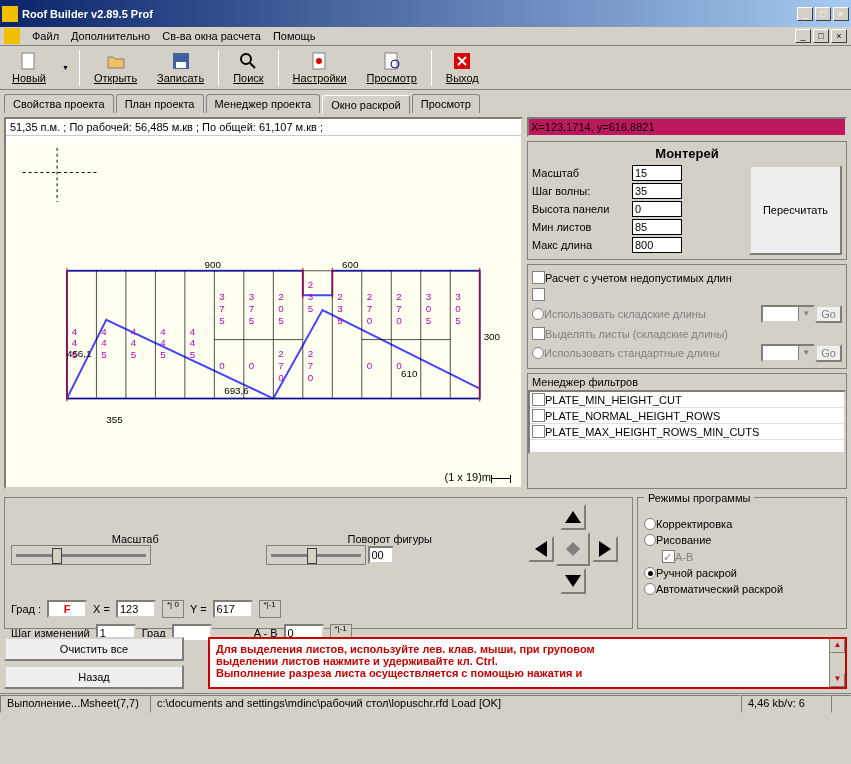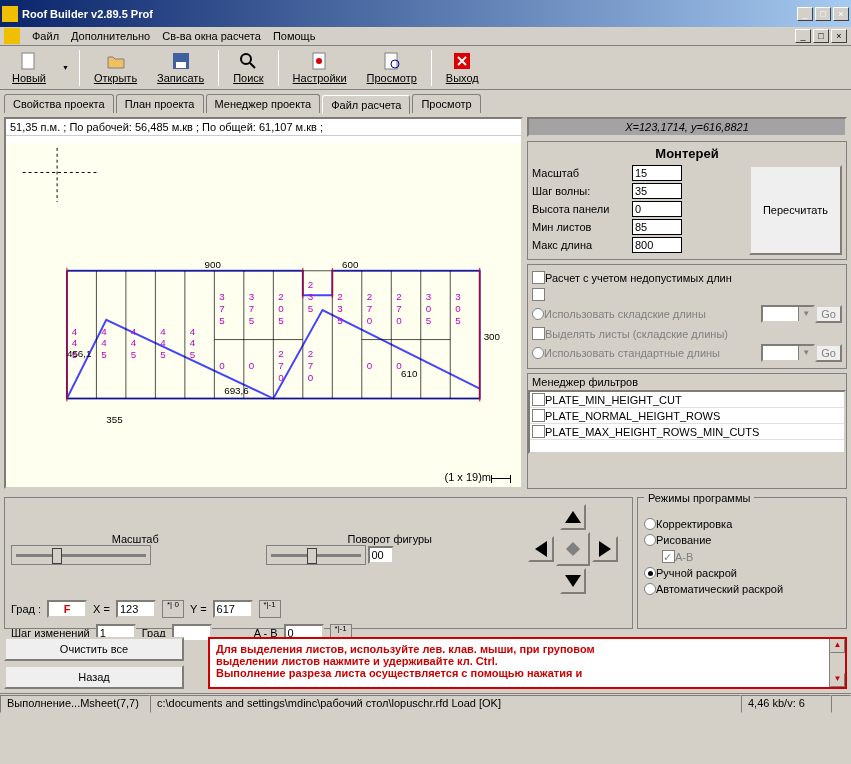--- a/index.html
+++ b/index.html
@@ -18,21 +18,21 @@
 .tool-sep { width: 1px; height: 36px; background: #808080; border-right: 1px solid #fff; }
 .tool-drop { font-size: 7px; color: #000; padding: 0 2px; }
 .tabs { display: flex; padding: 4px 4px 0 4px; }
 .tab { background: #d4d0c8; border: 1px solid #808080; border-bottom: none; padding: 3px 8px; margin-right: 2px; border-radius: 3px 3px 0 0; cursor: pointer; }
 .tab.active { background: #d4d0c8; border-top: 1px solid #fff; border-left: 1px solid #fff; position: relative; top: 1px; }
 .content { display: flex; padding: 4px; gap: 4px; height: 380px; }
 .left-pane { flex: 1; background: #fff; border: 2px inset #d4d0c8; display: flex; flex-direction: column; gap: 7px; }
 .info-bar { background: #fff; padding: 2px 4px; border-bottom: 1px solid #ccc; font-size: 11px; }
 .canvas { flex: 1; background: #fffff0; position: relative; overflow: hidden; }
 .right-pane { width: 320px; display: flex; flex-direction: column; gap: 4px; }
-.coord-bar { background: #a3a3a3; border: 2px inset #d4d0c8; text-align: center; padding: 2px; font-style: italic; }
+.coord-bar { background: #be185d; border: 2px inset #d4d0c8; padding: 2px; }
 .panel { background: #d4d0c8; border: 1px solid #808080; padding: 4px; }
 .panel-title { text-align: center; font-weight: bold; font-size: 13px; margin-bottom: 4px; }
 .param-row { display: flex; align-items: center; margin-bottom: 2px; }
 .param-row label { width: 100px; }
 .param-row input { width: 50px; background: #fff; border: 1px solid #000; padding: 1px 2px; }
 .recalc { padding: 4px 12px; border: 2px outset #d4d0c8; cursor: pointer; }
 .chk-row { display: flex; align-items: center; padding: 2px 0; }
 .chk { width: 13px; height: 13px; background: #fff; border: 1px solid #808080; }
 .radio { width: 12px; height: 12px; border-radius: 50%; background: #fff; border: 1px solid #808080; display: inline-flex; align-items: center; justify-content: center; }
 .radio.on::after { content: ''; width: 5px; height: 5px; background: #000; border-radius: 50%; }
@@ -60,23 +60,23 @@
 .nav-left { left: 0; top: 32px; }
 .nav-right { right: 0; top: 32px; }
 .nav-center { top: 28px; left: 28px; width: 34px; height: 34px; }
 .arrow { width: 0; height: 0; }
 .arrow.up { border-left: 8px solid transparent; border-right: 8px solid transparent; border-bottom: 12px solid #000; }
 .arrow.down { border-left: 8px solid transparent; border-right: 8px solid transparent; border-top: 12px solid #000; }
 .arrow.left { border-top: 8px solid transparent; border-bottom: 8px solid transparent; border-right: 12px solid #000; }
 .arrow.right { border-top: 8px solid transparent; border-bottom: 8px solid transparent; border-left: 12px solid #000; }
 .modes { width: 210px; border: 1px solid #808080; padding: 6px; }
 .modes .grp-title { position: relative; top: -12px; background: #d4d0c8; padding: 0 4px; display: inline-block; }
-.btn-row { display: flex; gap: 4px; padding: 4px; }
+.btn-row { display: flex; gap: 18px; padding: 4px; }
 .big-btn { flex: 0 0 auto; width: 180px; padding: 4px; border: 2px outset #d4d0c8; text-align: center; cursor: pointer; }
-.hint-box { flex: 1; border: 2px solid #c00; background: #fff; color: #c00; font-weight: bold; padding: 4px 6px; margin-left: 20px; position: relative; font-size: 12px; }
+.hint-box { flex: 1; border: 2px solid #c00; background: #fff; color: #c00; font-weight: bold; padding: 4px 6px; margin-left: 6px; position: relative; font-size: 12px; }
 .scroll-v { position: absolute; right: 0; top: 0; bottom: 0; width: 16px; background: #d4d0c8; border-left: 1px solid #808080; }
 .status { display: flex; border-top: 1px solid #808080; height: 20px; align-items: center; }
 .status-cell { border: 1px inset #d4d0c8; padding: 1px 6px; height: 18px; white-space: nowrap; overflow: hidden; }
 .scale-text { position: absolute; bottom: 4px; right: 30px; font-size: 11px; }
 .svg-label { font-size: 10px; fill: #c000c0; }
 .svg-dim { font-size: 10px; fill: #000; }
 </style>
 </head>
 <body>
 
@@ -156,21 +156,21 @@
         <path d="M6 6l8 8M14 6l-8 8" stroke="#fff" stroke-width="2"></path>
       </svg>
       <span style="text-decoration:underline">Выход</span>
     </div>
 </div>
 
 <div class="tabs">
   <div class="tab">Свойства проекта</div>
   <div class="tab">План проекта</div>
   <div class="tab">Менеджер проекта</div>
-  <div class="tab active">Файл расчета</div>
+  <div class="tab active">Окно раскрой</div>
   <div class="tab">Просмотр</div>
 </div>
 
 <div class="content">
   <div class="left-pane">
     <div class="info-bar">51,35 п.м. ; По рабочей: 56,485 м.кв ; По общей: 61,107 м.кв ;</div>
     <div class="canvas">
       <svg width="100%" height="100%" viewBox="0 0 500 350">
         <line x1="40" y1="5" x2="40" y2="60" stroke="#000" stroke-dasharray="3,3"></line>
         <line x1="5" y1="30" x2="80" y2="30" stroke="#000" stroke-dasharray="3,3"></line>

